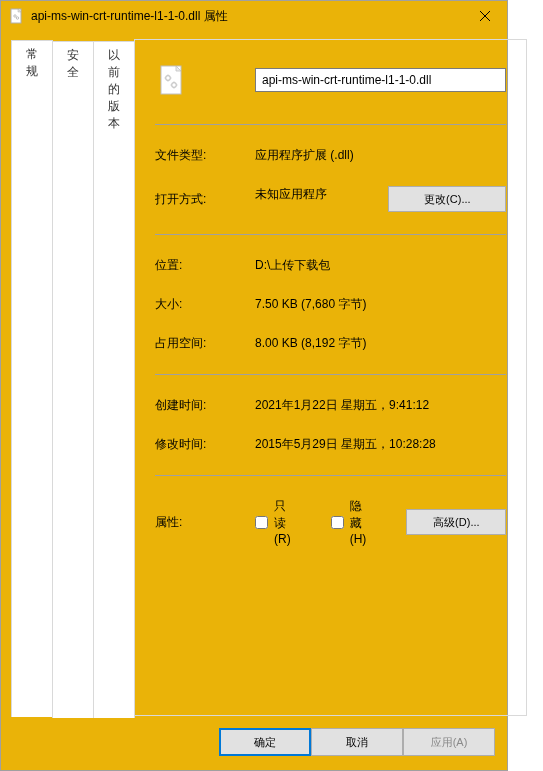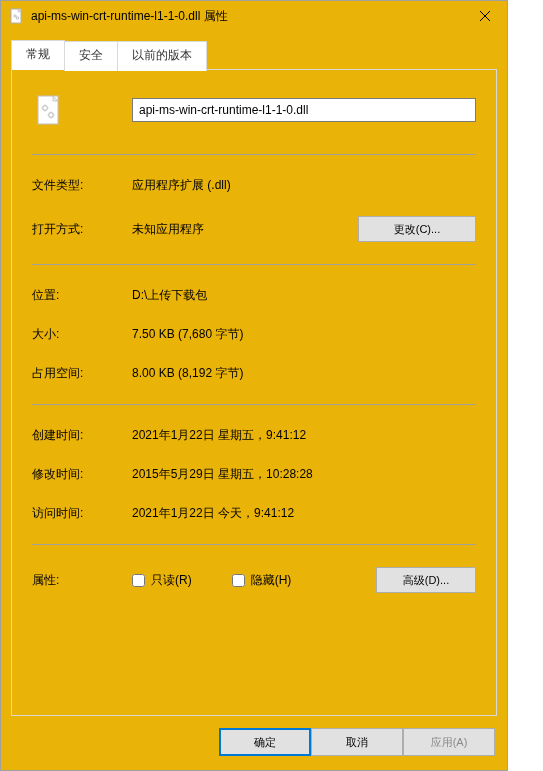--- a/index.html
+++ b/index.html
@@ -42,21 +42,21 @@
     height: 30px;
     display: flex;
     align-items: center;
     justify-content: center;
     font-size: 14px;
   }
   .tabs-area {
     padding: 8px 10px 0 10px;
     flex: 1;
     display: flex;
-    flex-direction: column;
+    flex-direction: row;
   }
   .tab-strip {
     display: flex;
     position: relative;
     z-index: 2;
   }
   .tab {
     padding: 5px 14px 6px 14px;
     border: 1px solid #d9d9d9;
     border-bottom: none;
@@ -154,21 +154,20 @@
   .footer .btn {
     min-width: 92px;
     height: 28px;
   }
   .btn.default {
     border: 1px solid #0078d7;
     box-shadow: inset 0 0 0 1px #0078d7;
   }
   .openwith-row .value {
     display: flex;
-    align-items: center;
     gap: 10px;
   }
   .openwith-row .value span {
     flex: 1;
   }
   .attr-row .controls {
     flex: 1;
     display: flex;
     align-items: center;
   }
@@ -264,24 +263,20 @@
       <div class="row">
         <div class="label">创建时间:</div>
         <div class="value">2021年1月22日 星期五，9:41:12</div>
       </div>
 
       <div class="row">
         <div class="label">修改时间:</div>
         <div class="value">2015年5月29日 星期五，10:28:28</div>
       </div>
 
-      <div class="row">
-        <div class="label">访问时间:</div>
-        <div class="value">2021年1月22日 今天，9:41:12</div>
-      </div>
 
       <hr class="sep">
 
       <div class="row attr-row">
         <div class="label">属性:</div>
         <div class="controls">
           <label class="checkbox-wrap">
             <input type="checkbox" style="">
             <span>只读(R)</span>
           </label>

